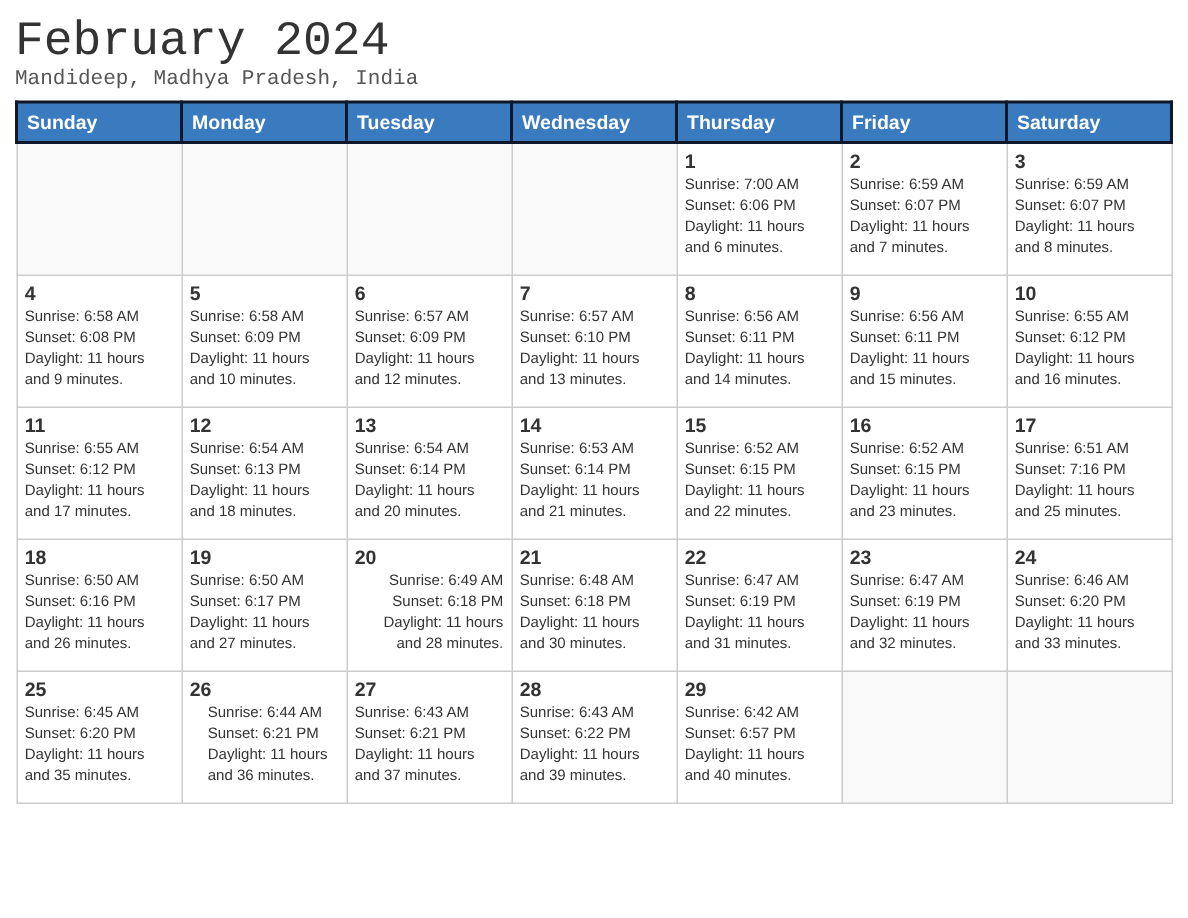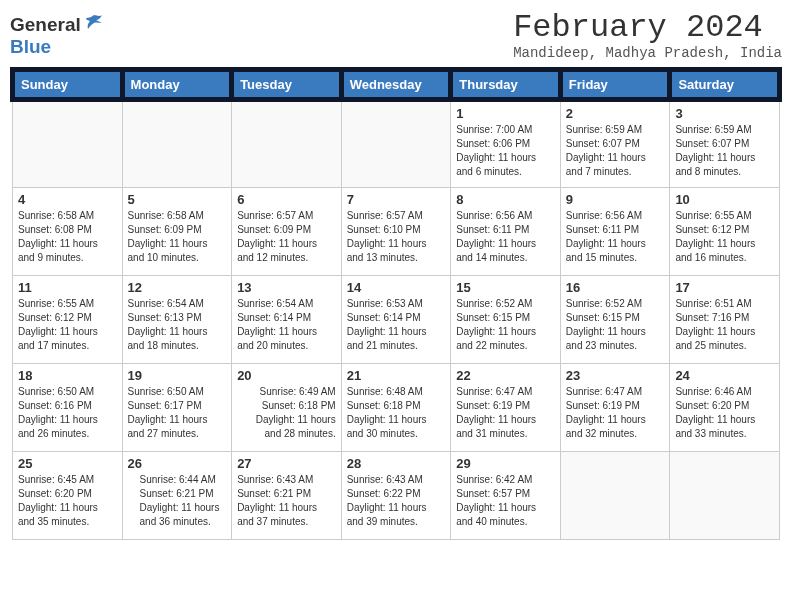--- a/index.html
+++ b/index.html
@@ -41,21 +41,21 @@
       border-collapse: collapse;
       table-layout: fixed;
     }
     .calendar th {
       background-color: #3a7abf;
       color: #fff;
       text-align: left;
       padding: 5px 6px;
       font-size: 13px;
       font-weight: bold;
-      border: 5px solid #0f172a;
+      border: 2px solid #0f172a;
     }
     .calendar td {
       vertical-align: top;
       border: 1px solid #ccc;
       padding: 4px 5px;
       font-size: 10.5px;
       color: #333;
       height: 88px;
       background: #fff;
     }
@@ -78,29 +78,20 @@
       align-items: center;
     }
     .logo-text-general { color: #333; font-size: 19px; font-weight: bold; }
     .logo-text-blue { color: #3a7abf; font-size: 19px; font-weight: bold; }
   </style>
 </head>
 <body>
 
 <div>
   <div class="header-area">
-    <div class="logo">
-      <div class="logo-row">
-        <span class="logo-text-general">General</span>
-        <svg width="20" height="20" viewBox="0 0 20 20" style="margin-left:3px;margin-top:-4px;">
-          <path d="M10 2 C12 2 16 4 18 2 C16 6 14 7 12 7 C14 8 16 9 18 10 C15 10 12 9 10 10 C8 11 6 13 4 16 C3 13 4 10 6 8 C4 7 2 7 2 5 C5 5 8 4 10 2Z" fill="#3a7abf"></path>
-        </svg>
-      </div>
-      <span class="logo-text-blue">Blue</span>
-    </div>
     <div class="title-area">
       <div class="month-title">February 2024</div>
       <div class="subtitle">Mandideep, Madhya Pradesh, India</div>
     </div>
   </div>
 
   <table class="calendar">
     <thead>
       <tr>
         <th>Sunday</th>

